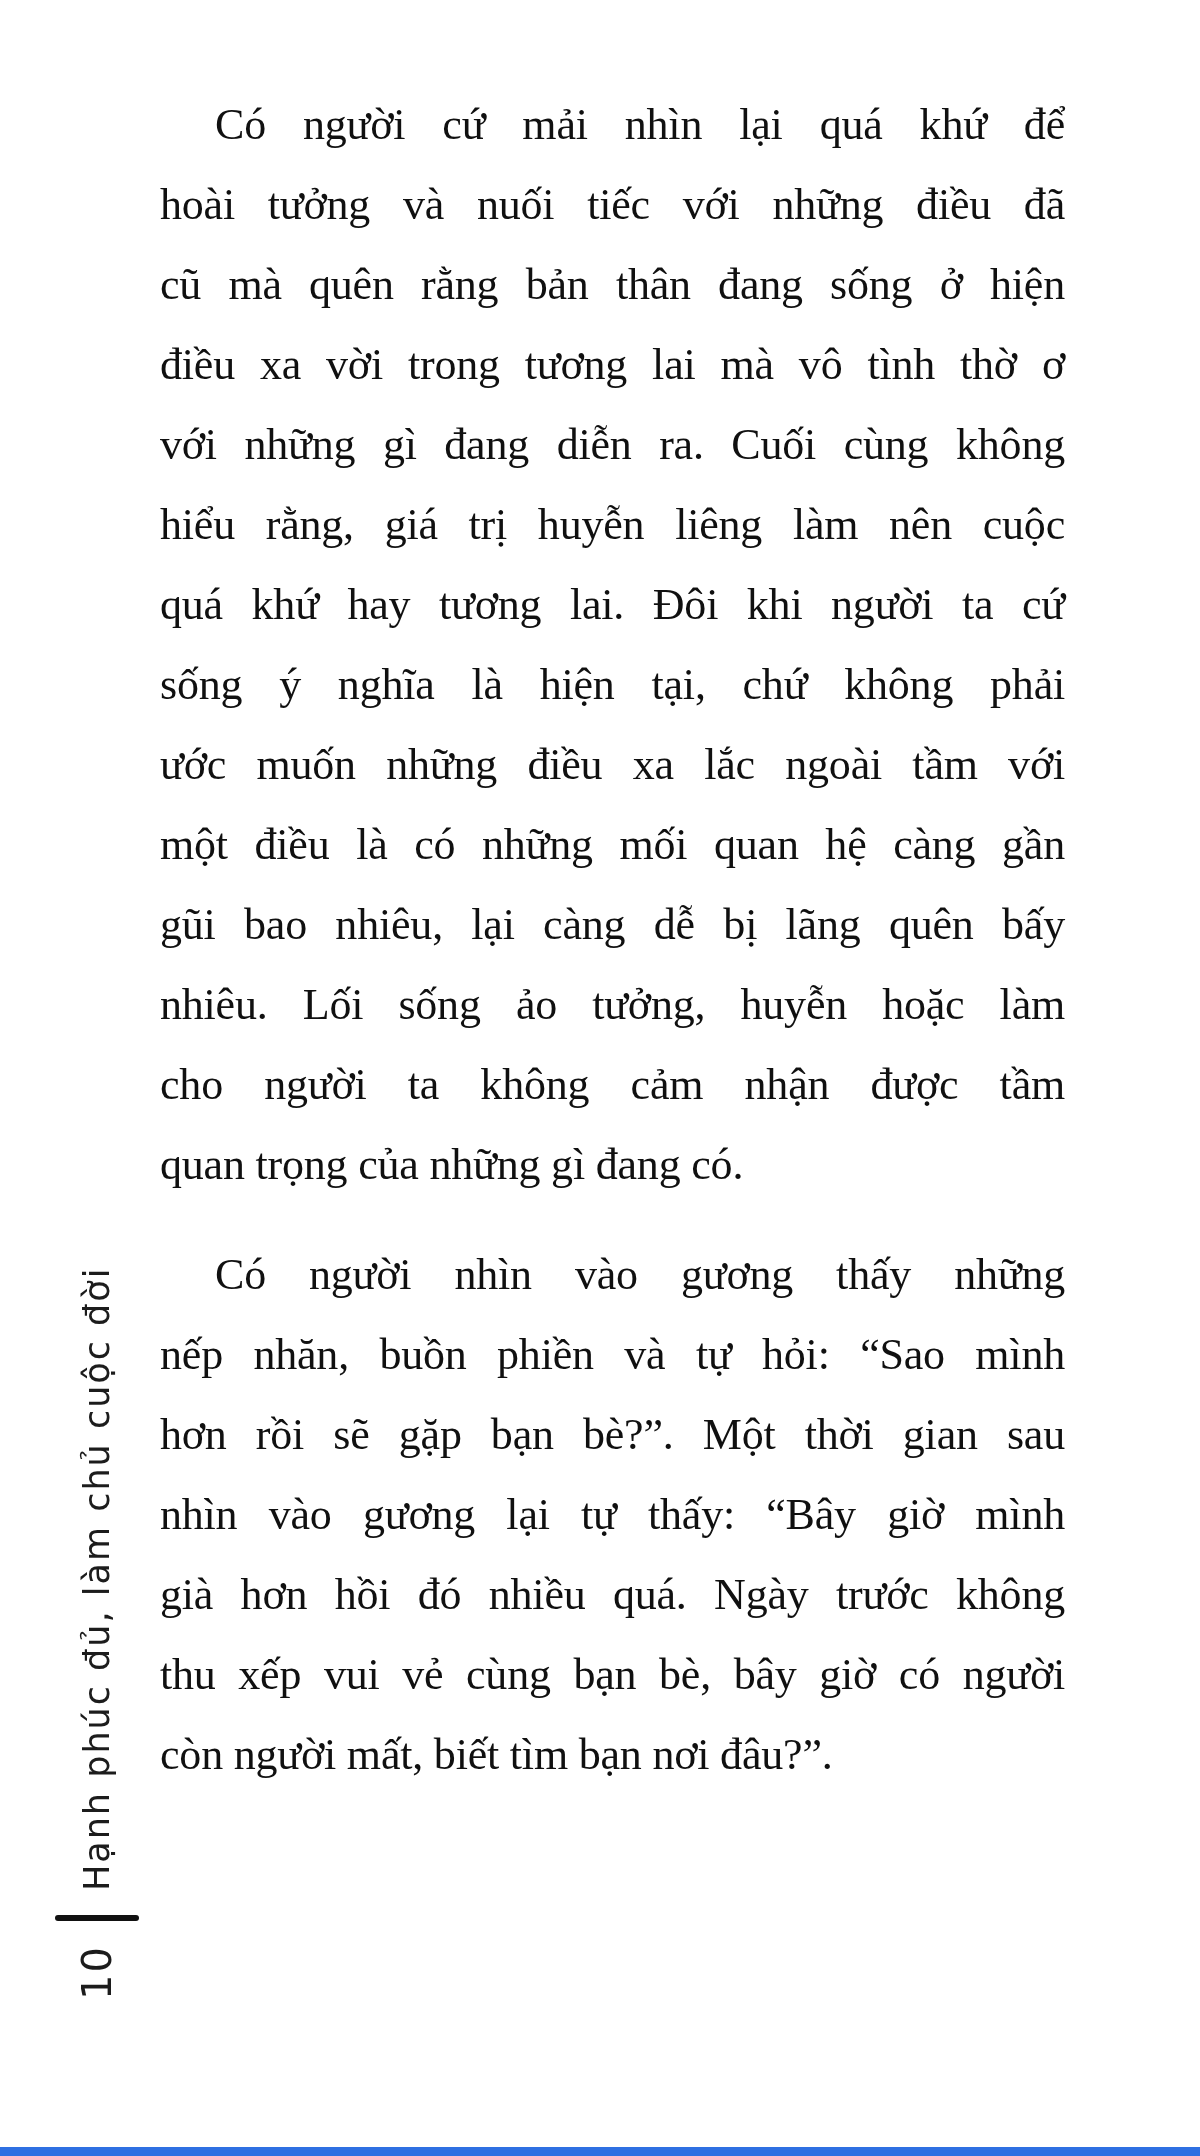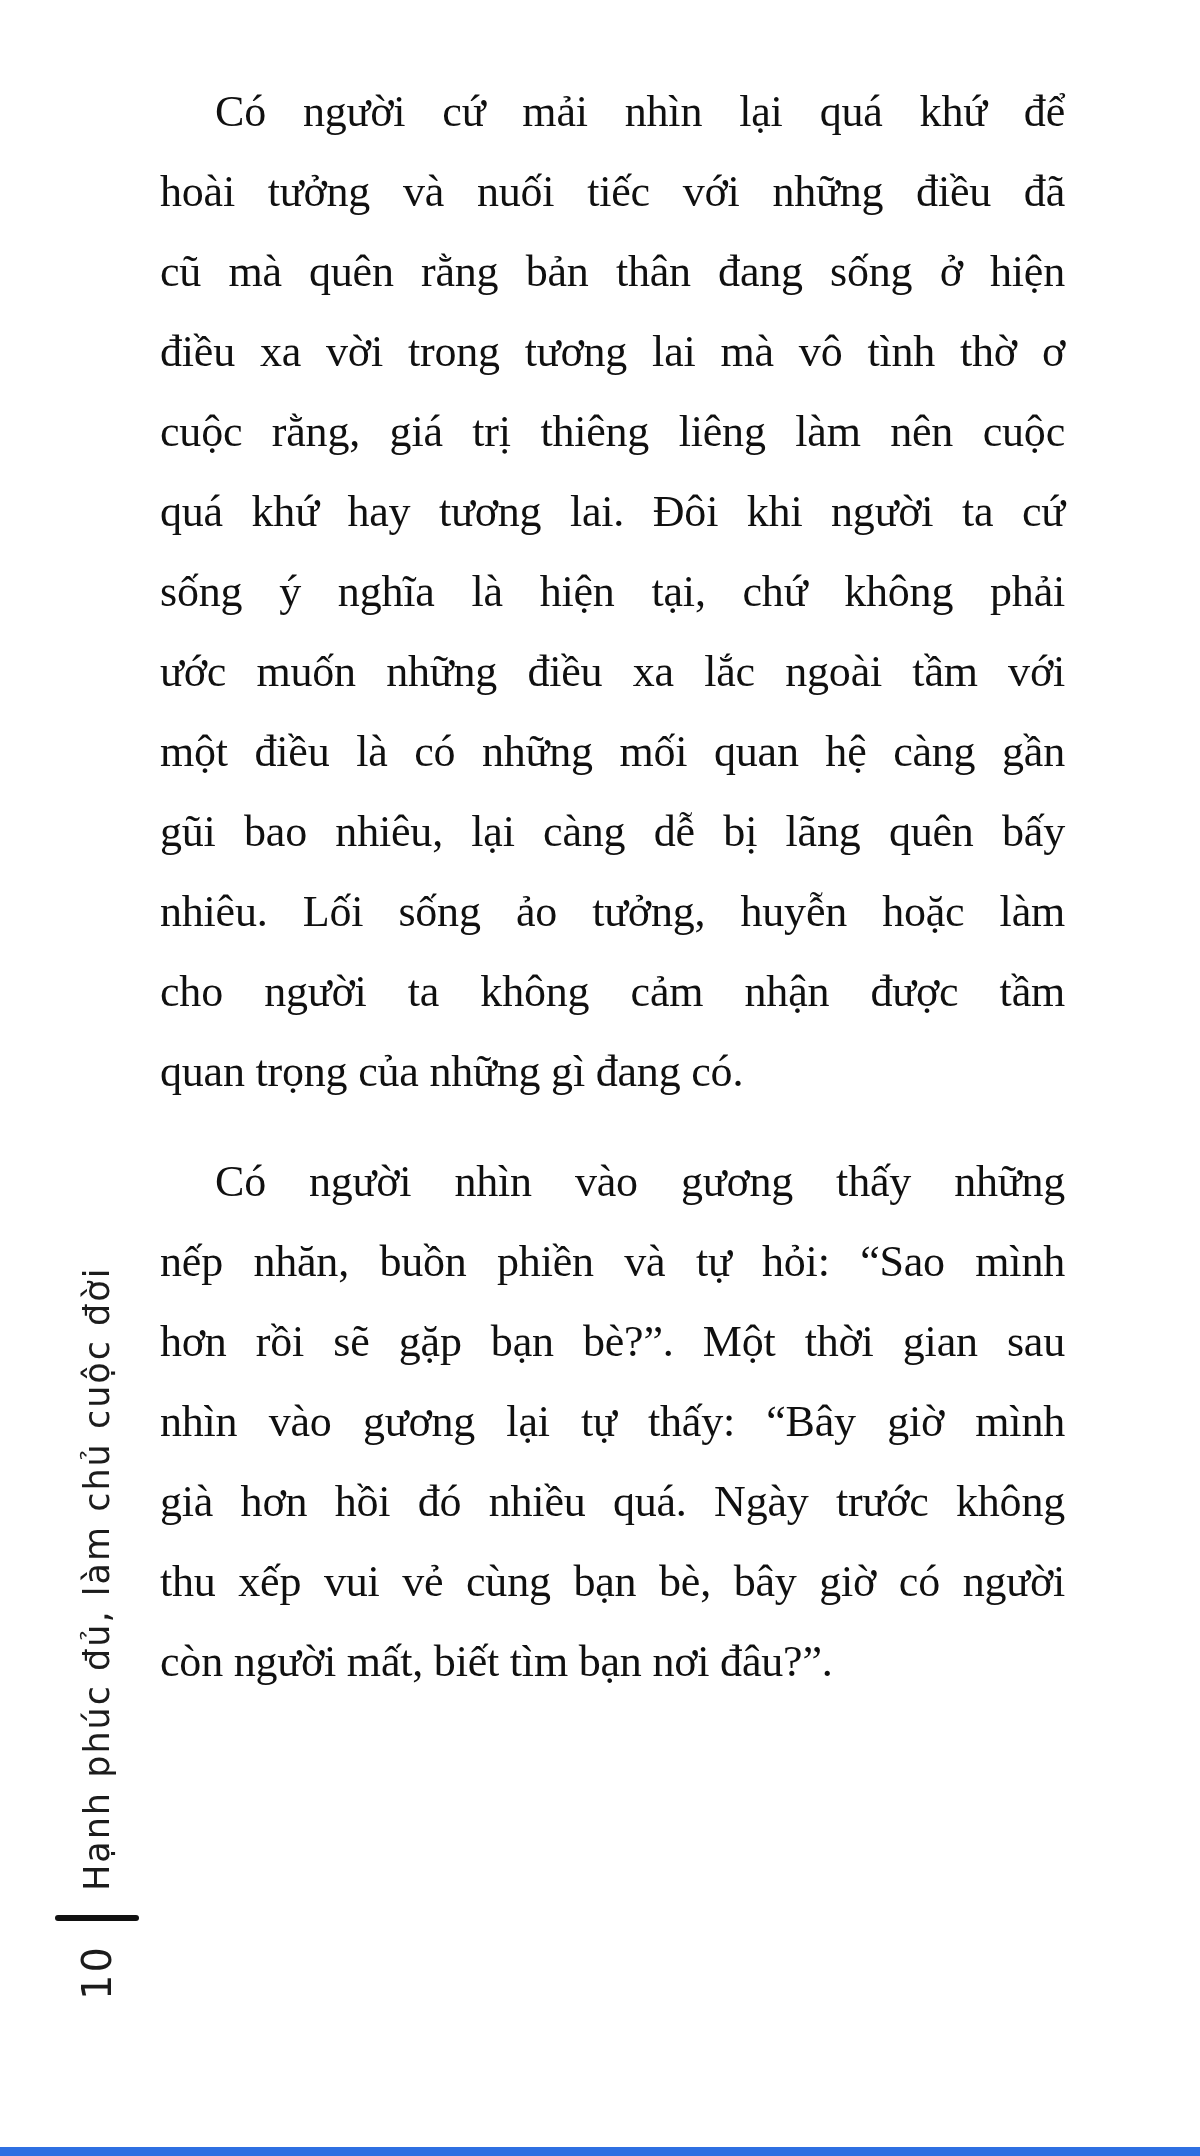--- a/index.html
+++ b/index.html
@@ -12,21 +12,21 @@
     width: 1200px;
     height: 2156px;
     background: #ffffff;
     overflow: hidden;
     font-family: "Liberation Serif", serif;
   }
   
   .content {
     position: absolute;
     left: 160px;
-    top: 72px;
+    top: 85px;
     width: 905px;
     color: #101010;
     font-size: 44px;
     line-height: 80px;
     letter-spacing: -0.2px;
   }
   .paragraph { margin: 0; }
   .paragraph.paragraph-gap { margin-top: 30px; }
   .line {
     text-align: justify;
@@ -87,21 +87,22 @@
     <span class="rule"></span>
     <span class="booktitle">Hạnh phúc đủ, làm chủ cuộc đời</span>
   </aside>
 
   <main class="content" style="color: rgb(16, 16, 16);">
       <div class="paragraph">
         <div class="line first">Có người cứ mải nhìn lại quá khứ để</div>
         <div class="line">hoài tưởng và nuối tiếc với những điều đã</div>
         <div class="line">cũ mà quên rằng bản thân đang sống ở hiện</div>
         <div class="line">điều xa vời trong tương lai mà vô tình thờ ơ</div>
-        <div class="line">cuộc rằng, giá trị thiêng liêng làm nên cuộc</div>
+        <div class="line">với những gì đang diễn ra. Cuối cùng không</div>
+        <div class="line">hiểu rằng, giá trị huyễn liêng làm nên cuộc</div>
         <div class="line">quá khứ hay tương lai. Đôi khi người ta cứ</div>
         <div class="line">sống ý nghĩa là hiện tại, chứ không phải</div>
         <div class="line">ước muốn những điều xa lắc ngoài tầm với</div>
         <div class="line">một điều là có những mối quan hệ càng gần</div>
         <div class="line">gũi bao nhiêu, lại càng dễ bị lãng quên bấy</div>
         <div class="line">nhiêu. Lối sống ảo tưởng, huyễn hoặc làm</div>
         <div class="line">cho người ta không cảm nhận được tầm</div>
         <div class="line last">quan trọng của những gì đang có.</div>
       </div>
       <div class="paragraph paragraph-gap">

